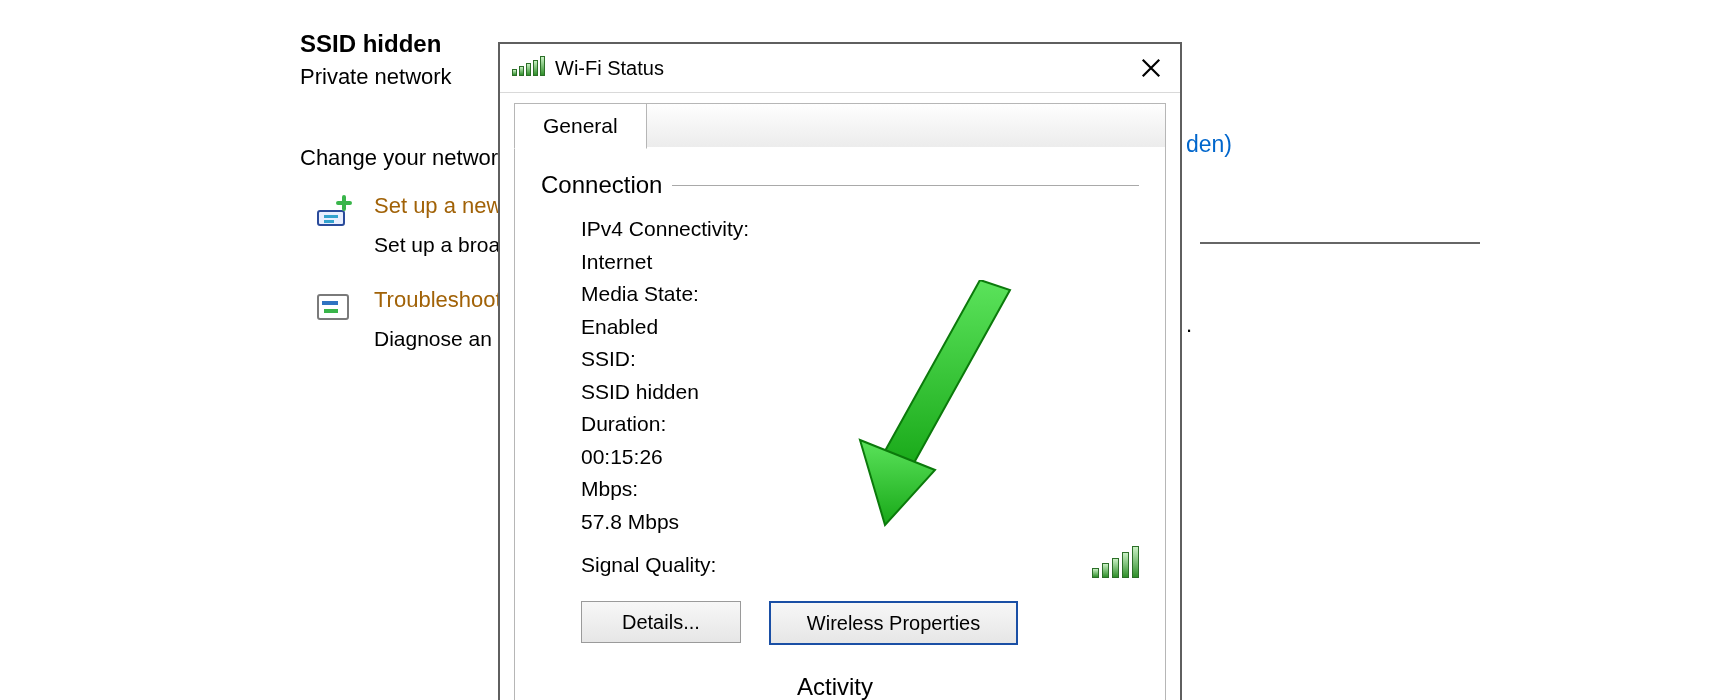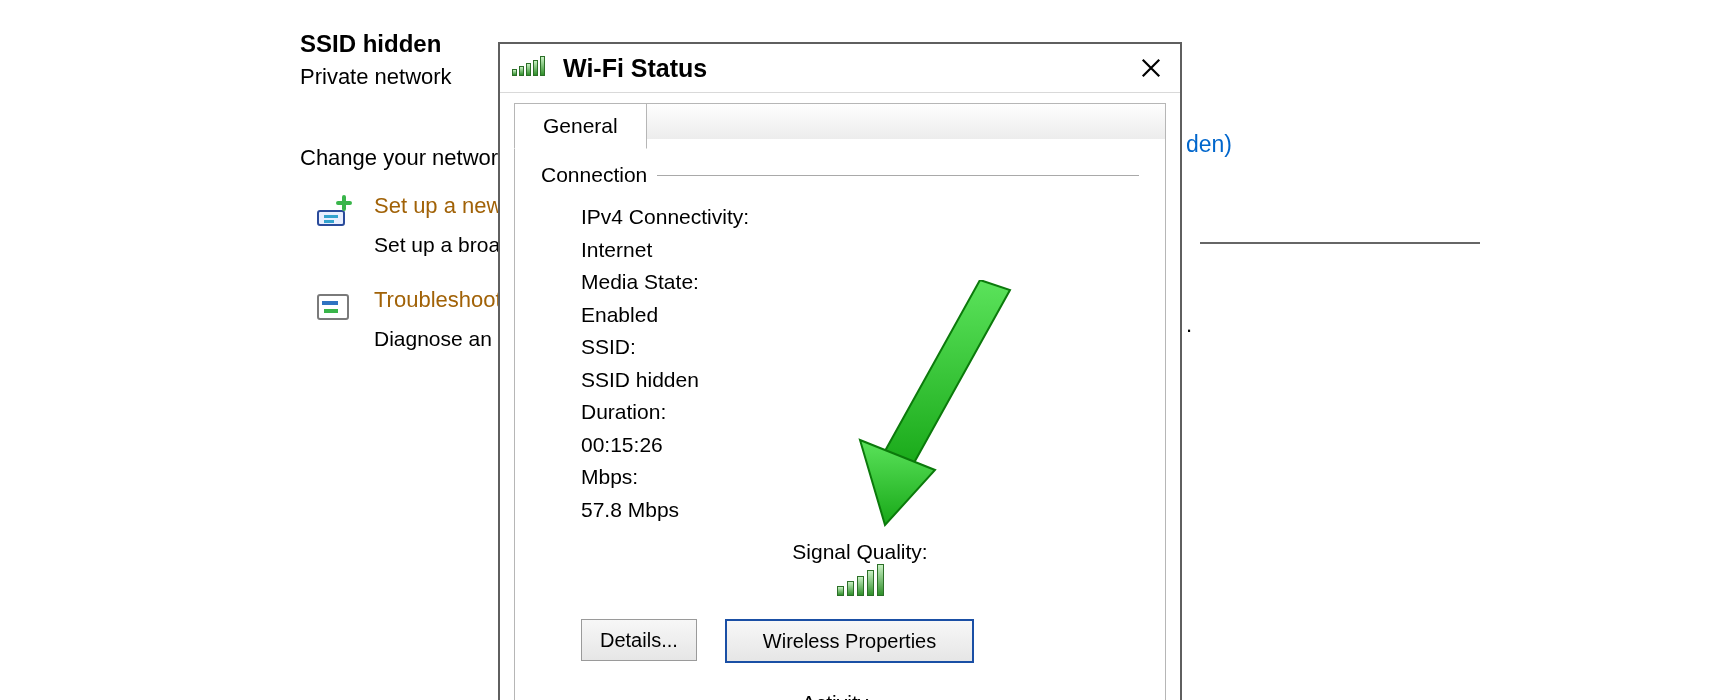--- a/index.html
+++ b/index.html
@@ -103,38 +103,37 @@
     overflow: hidden;
   }
   .titlebar {
     height: 48px;
     display: flex;
     align-items: center;
     padding: 0 2px 0 12px;
     border-bottom: 1px solid #d9d9d9;
   }
   .titlebar .title-text {
-    font-size: 25px;
-    margin-left: 18px;
+    font-size: 20px;
+    margin-left: 10px;
     flex: 1;
-    font-weight: bold;
   }
   .titlebar .close {
     width: 54px;
     height: 100%;
     display: flex;
     align-items: center;
     justify-content: center;
     cursor: pointer;
   }
   .titlebar .close svg { width: 22px; height: 22px; }
 
   .tab-strip {
     position: relative;
-    height: 36px;
+    height: 44px;
     margin: 10px 14px 0 14px;
     border: 1px solid #b6b6b6;
     background: linear-gradient(#fefefe, #ececec);
     border-bottom: none;
     box-sizing: border-box;
   }
   .tab {
     position: absolute;
     top: -1px;
     left: -1px;
@@ -154,55 +153,54 @@
     border-top: none;
     margin: 0 14px 14px 14px;
     padding: 24px 26px 10px 26px;
     box-sizing: border-box;
     height: calc(100% - 48px - 10px - 46px - 14px);
   }
 
   .group-header {
     display: flex;
     align-items: center;
-    font-size: 21px;
+    font-size: 24px;
     margin-bottom: 14px;
   }
   .group-header .gh-label { padding-right: 10px; }
   .group-header .gh-line { flex: 1; border-top: 1px solid #a9a9a9; }
 
   .kv {
     display: flex;
     justify-content: space-between;
     font-size: 21px;
     line-height: 1.55;
     padding-left: 40px;
     padding-right: 0px;
     flex-direction: column;
   }
   .kv .v { }
   .sig-row {
     display: flex;
     justify-content: space-between;
     align-items: center;
     padding-left: 40px;
-    margin-top: 14px;
+    margin-top: 8px;
     font-size: 21px;
-    flex-direction: column;
   }
 
   .btn-row {
     display: flex;
     gap: 28px;
     padding-left: 40px;
     margin-top: 18px;
   }
   .btn {
     height: 40px;
-    padding: 0 18px;
+    padding: 0 40px;
     background: linear-gradient(#f7f7f7, #e6e6e6);
     border: 1px solid #9a9a9a;
     font-size: 20px;
     display: flex;
     align-items: center;
     cursor: pointer;
   }
   .btn.focus {
     border: 2px solid #1a4fa5;
     padding: 0 36px;

